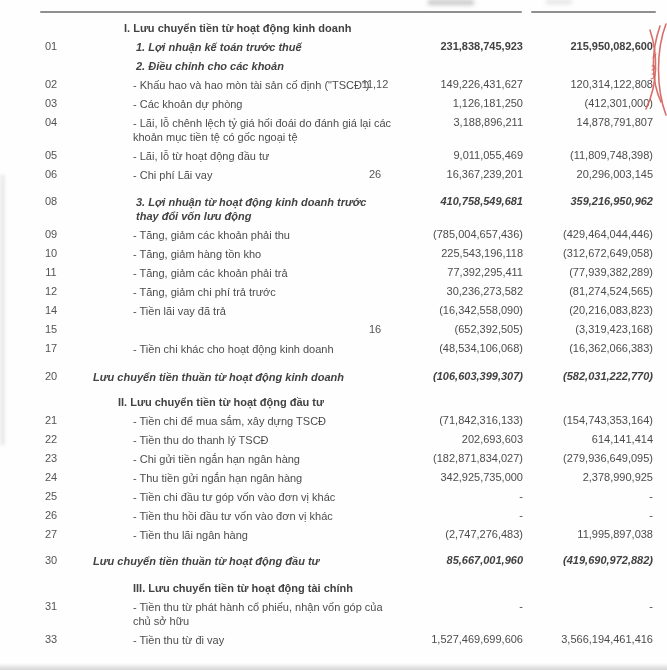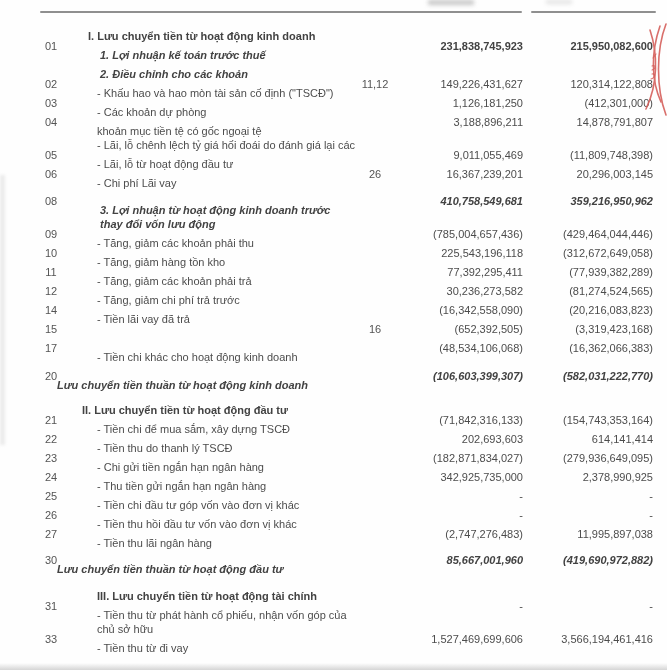--- a/index.html
+++ b/index.html
@@ -16,21 +16,21 @@
   .smudge{position:absolute;background:#9a9a9a;filter:blur(2px);}
   .smudge.s1{left:428px;top:0;width:46px;height:5px;opacity:.55;}
   .smudge.s2{left:546px;top:0;width:26px;height:4px;opacity:.28;}
   .edge-left{position:absolute;left:0;top:175px;width:5px;height:270px;background:#c9c9c9;opacity:.35;filter:blur(1.5px);}
   .edge-bottom{position:absolute;left:0;bottom:0;width:100%;height:7px;background:linear-gradient(to top, rgba(90,90,90,.25), rgba(90,90,90,0));}
 
   #rows{position:absolute;left:0;top:21px;width:667px;}
   .row{position:relative;width:667px;height:19px;}
   .row.twoline{height:33px;}
   .code{position:absolute;left:38px;width:26px;text-align:center;top:0;color:#545454;}
-  .label{position:absolute;top:8px;line-height:14px;white-space:nowrap;}
+  .label{position:absolute;top:0;line-height:14px;white-space:nowrap;margin-left:36px;}
   .note{position:absolute;left:352px;width:46px;text-align:center;top:0;color:#545454;}
   .v1{position:absolute;left:382px;width:141px;text-align:right;top:0;}
   .v2{position:absolute;left:525px;width:128px;text-align:right;top:0;}
 
   .row.section .label{font-weight:bold;color:#424242;}
   .row.numbered .label{font-weight:bold;font-style:italic;color:#424242;}
   .row.total .label{font-weight:bold;font-style:italic;color:#424242;}
   .row.total .v1,.row.total .v2{font-weight:bold;font-style:italic;color:#424242;}
   .emph-bold .v1,.emph-bold .v2{font-weight:bold;color:#424242;}
   .emph-bold-italic .v1,.emph-bold-italic .v2{font-weight:bold;font-style:italic;color:#424242;}
@@ -79,22 +79,22 @@
         <span class="code">03</span>
         <div class="label" style="left: 97px;">
           <div>- Các khoản dự phòng</div>
         </div>
         <span class="v1">1,126,181,250</span>
         <span class="v2">(412,301,000)</span>
       </div>
       <div class="row item twoline">
         <span class="code">04</span>
         <div class="label" style="left: 97px;">
+          <div>- Lãi, lỗ chênh lệch tỷ giá hối đoái do đánh giá lại các</div>
           <div>khoản mục tiền tệ có gốc ngoại tệ</div>
-          <div>- Lãi, lỗ chênh lệch tỷ giá hối đoái do đánh giá lại các</div>
         </div>
         <span class="v1">3,188,896,211</span>
         <span class="v2">14,878,791,807</span>
       </div>
       <div class="row item">
         <span class="code">05</span>
         <div class="label" style="left: 97px;">
           <div>- Lãi, lỗ từ hoạt động đầu tư</div>
         </div>
         <span class="v1">9,011,055,469</span>

